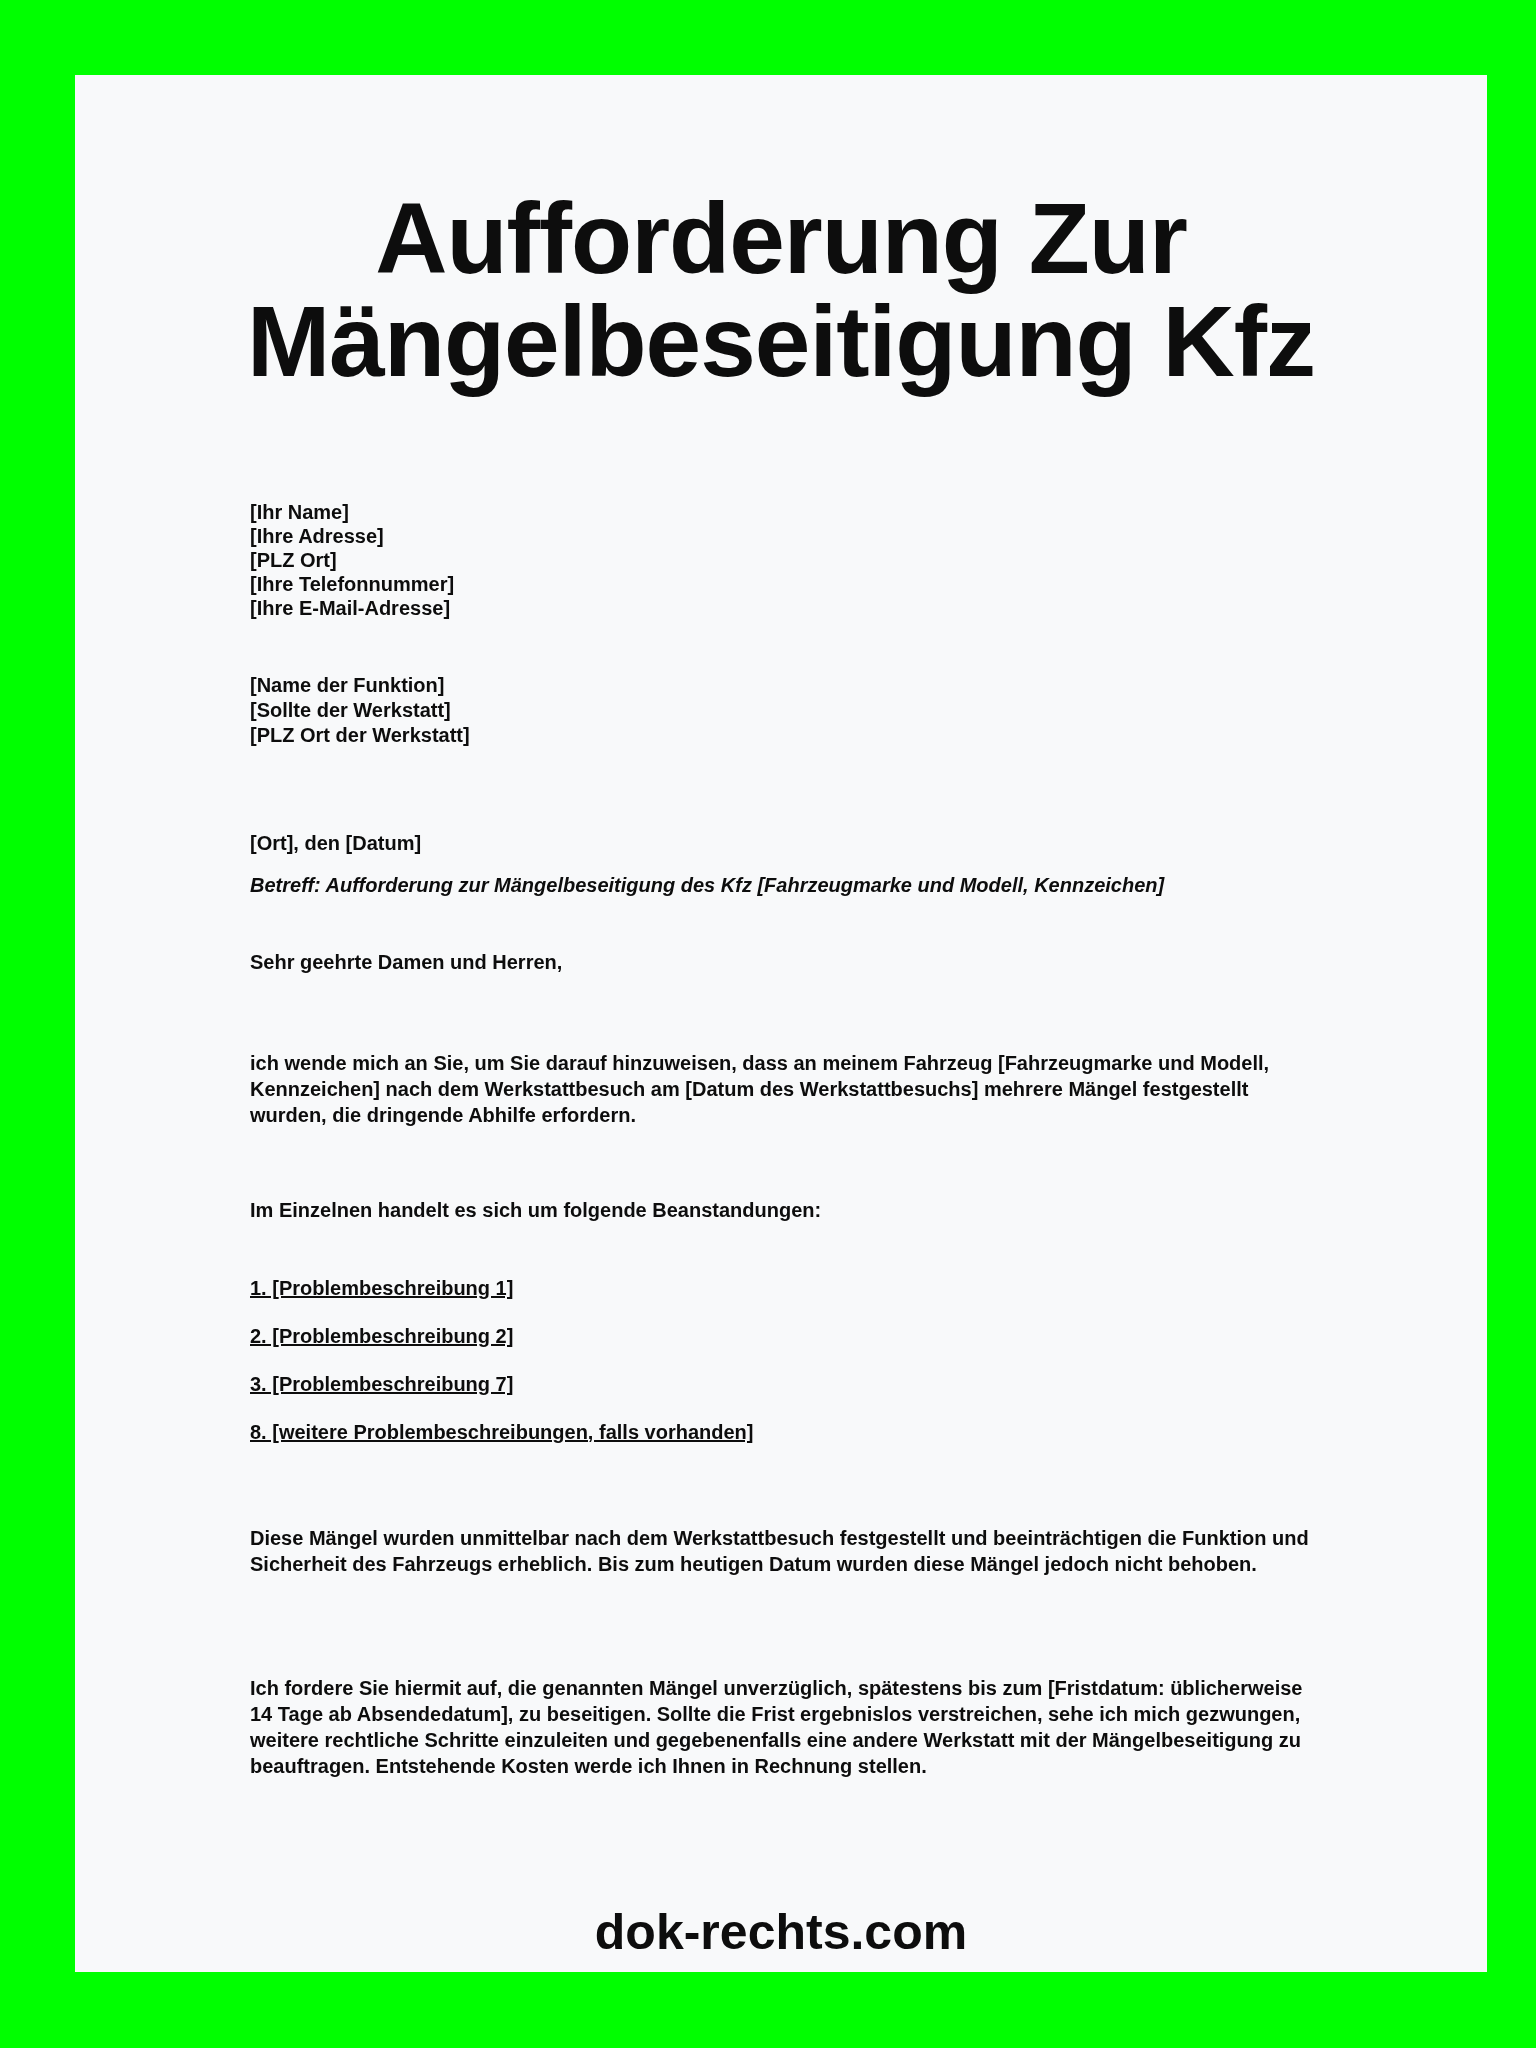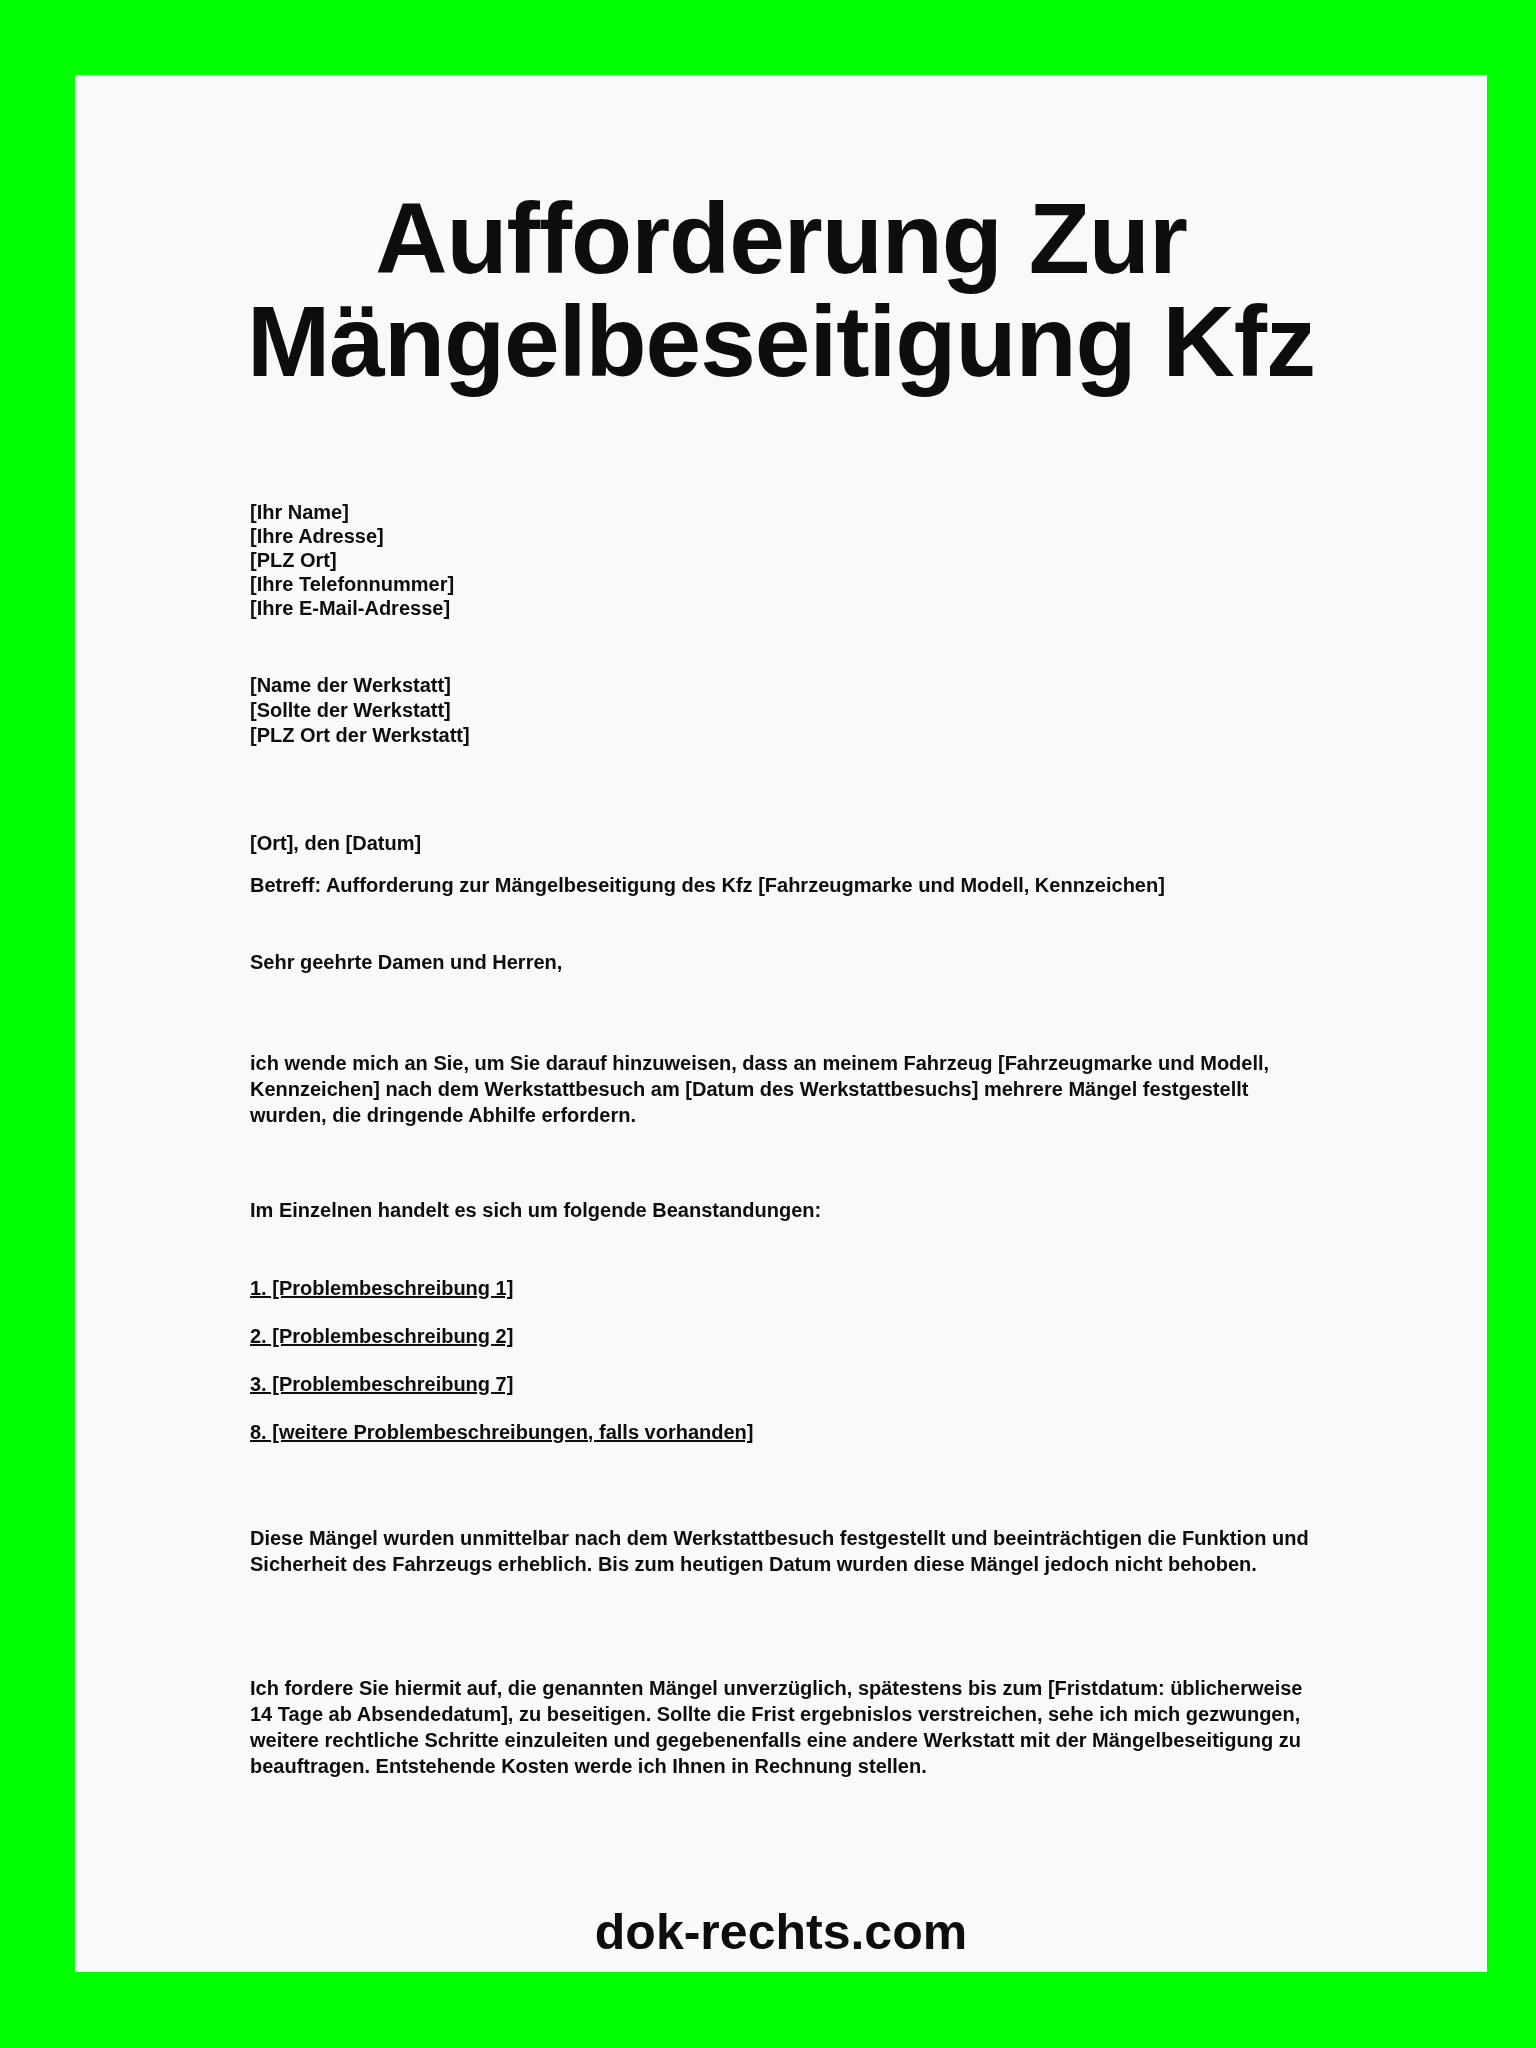--- a/index.html
+++ b/index.html
@@ -45,21 +45,21 @@
   .para {
     position: absolute;
     left: 175px;
     width: 1060px;
     font-size: 20px;
     line-height: 26px;
   }
   .sender-block     { top: 425px; }
   .recipient-block  { top: 598px; line-height: 25px; }
   .dateline-block   { top: 756px; }
-  .subject-block    { top: 798px; width: 1110px; }
+  .subject-block    { top: 798px; width: 1110px; font-style: italic; }
   .salutation-block { top: 875px; }
   .intro-para       { top: 975px; }
   .list-intro-block { top: 1123px; }
   .complaints-block { top: 1200px; font-size: 20px; line-height: 26px; text-decoration: underline; }
   .complaints-block .complaint-item { margin-bottom: 22px; }
   .defects-para     { top: 1450px; }
   .demand-para      { top: 1600px; }
   .footer {
     position: absolute;
     top: 1830px;
@@ -84,21 +84,21 @@
 
   <div class="block sender-block">
     <div>[Ihr Name]</div>
     <div>[Ihre Adresse]</div>
     <div>[PLZ Ort]</div>
     <div>[Ihre Telefonnummer]</div>
     <div>[Ihre E-Mail-Adresse]</div>
   </div>
 
   <div class="block recipient-block">
-    <div>[Name der Werkstatt]</div>
+    <div>[Name der Funktion]</div>
     <div>[Sollte der Werkstatt]</div>
     <div>[PLZ Ort der Werkstatt]</div>
   </div>
 
   <div class="block dateline-block">[Ort], den [Datum]</div>
 
   <div class="block subject-block">Betreff: Aufforderung zur Mängelbeseitigung des Kfz [Fahrzeugmarke und Modell, Kennzeichen]</div>
 
   <div class="block salutation-block">Sehr geehrte Damen und Herren,</div>
 

